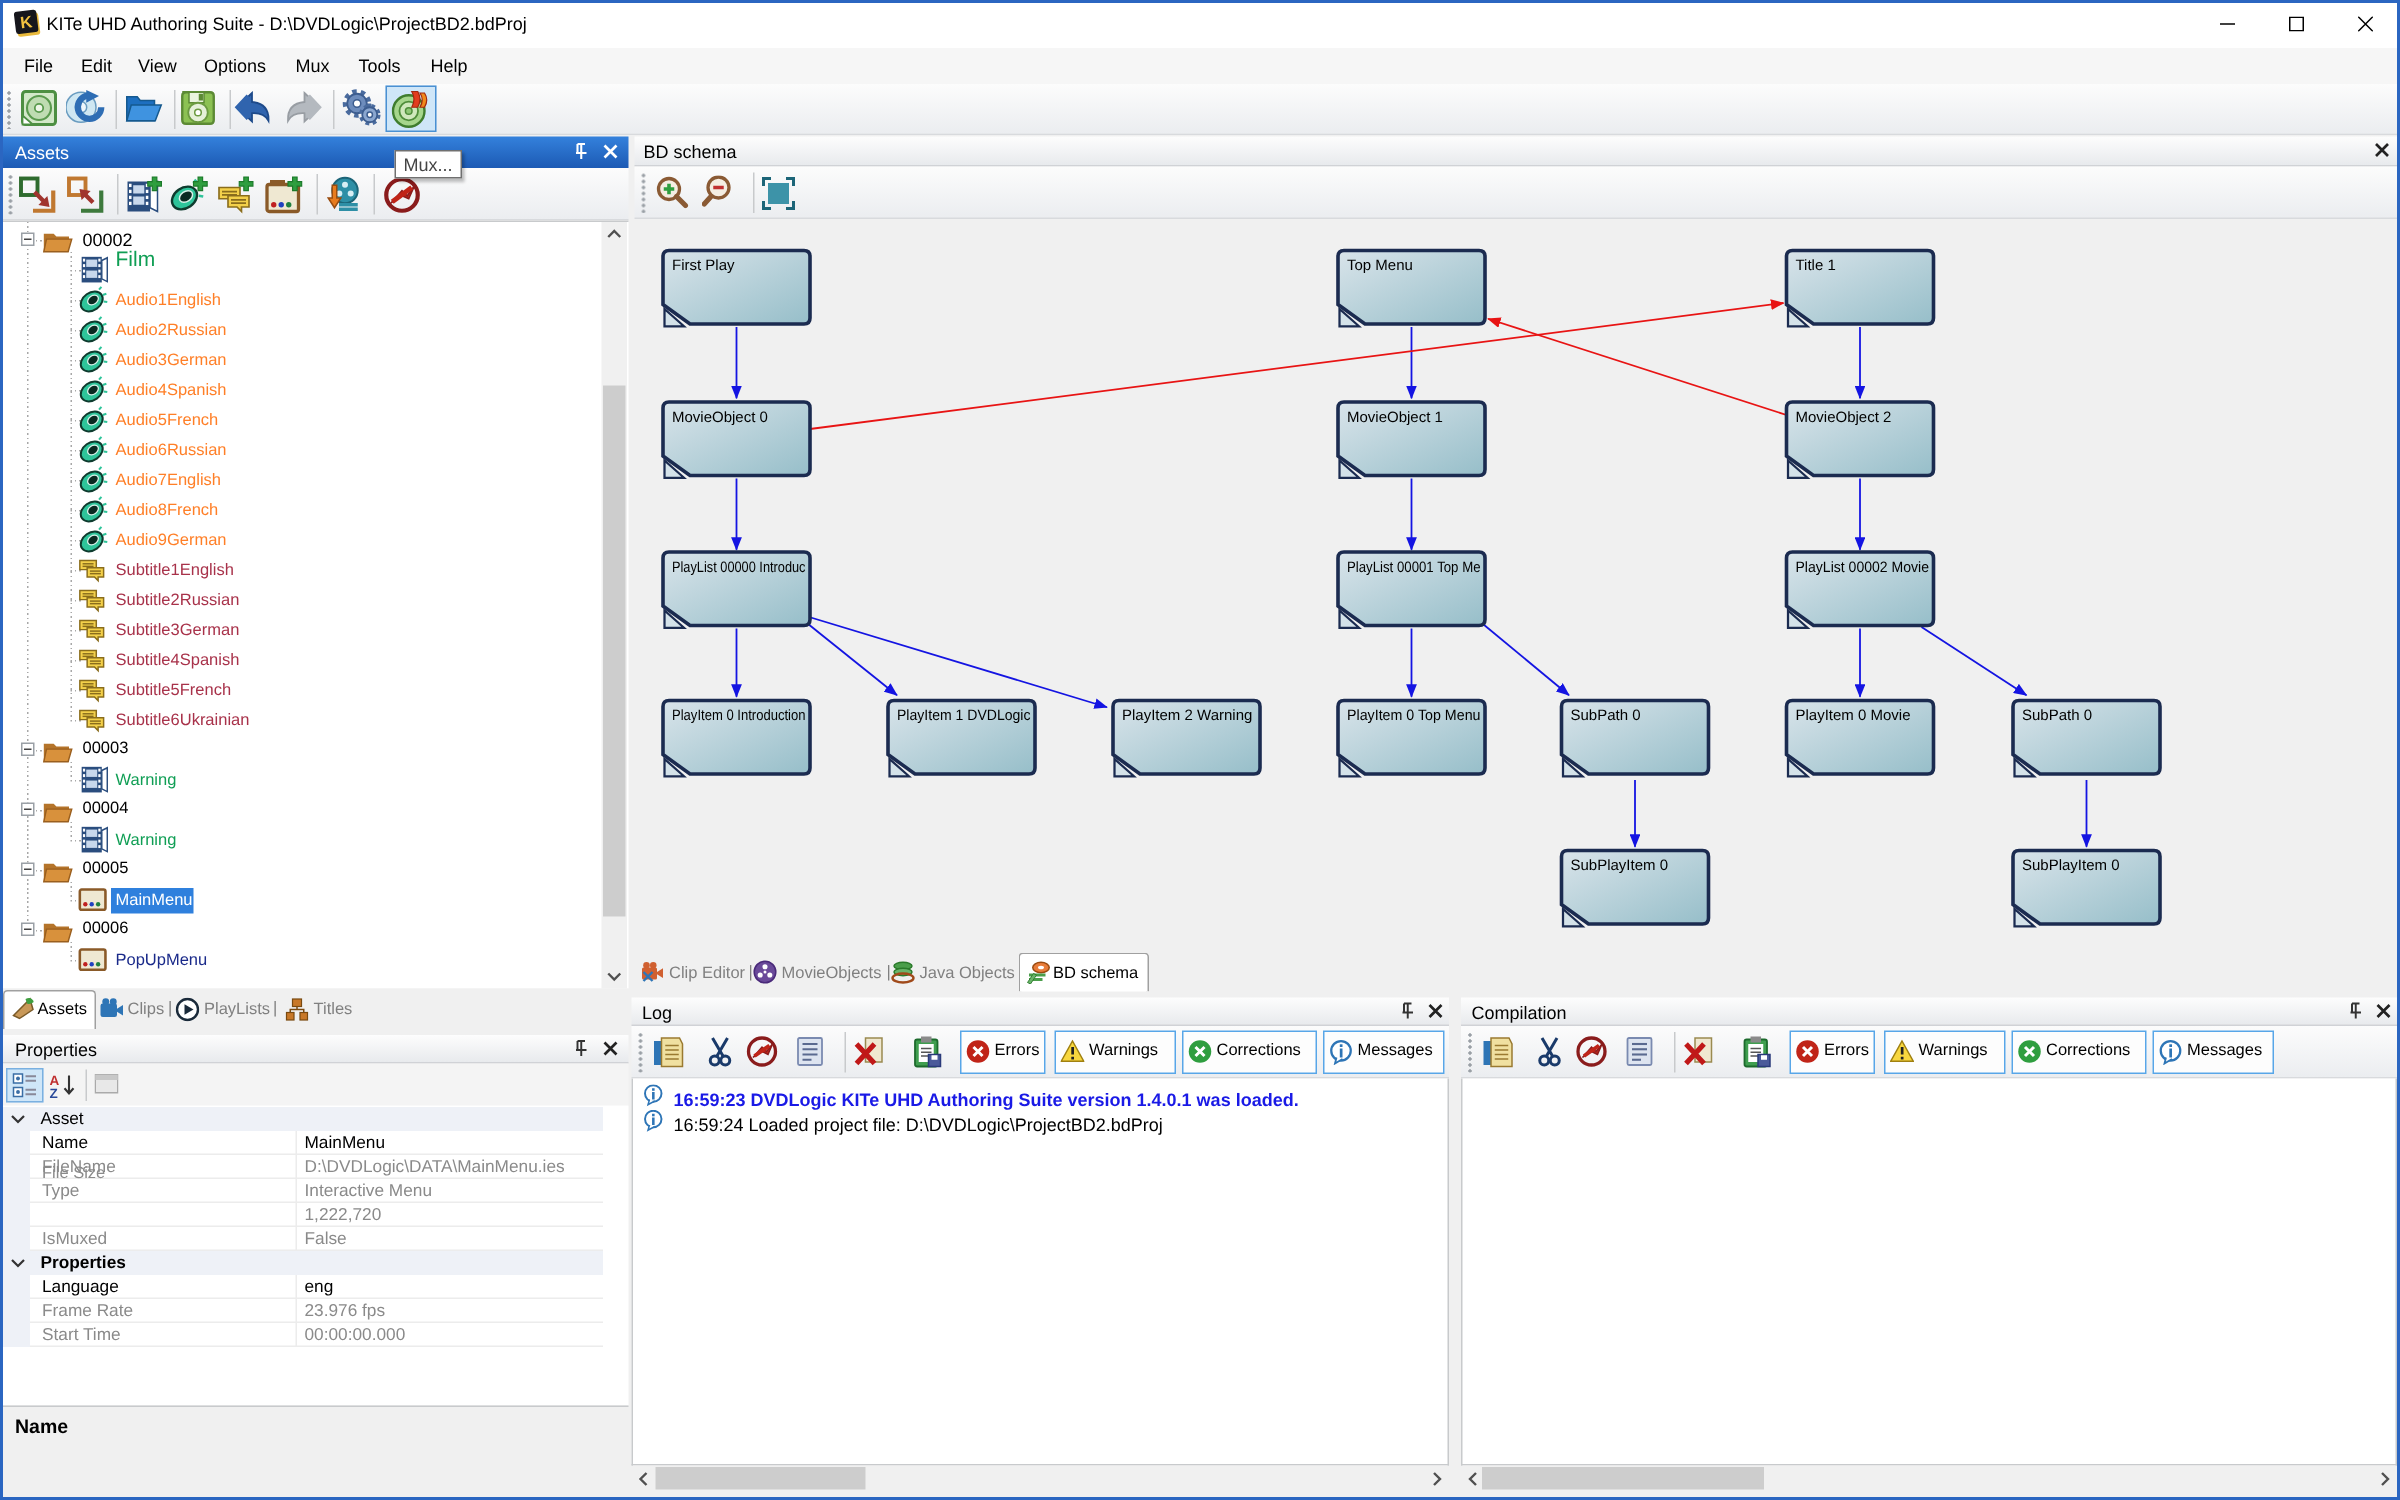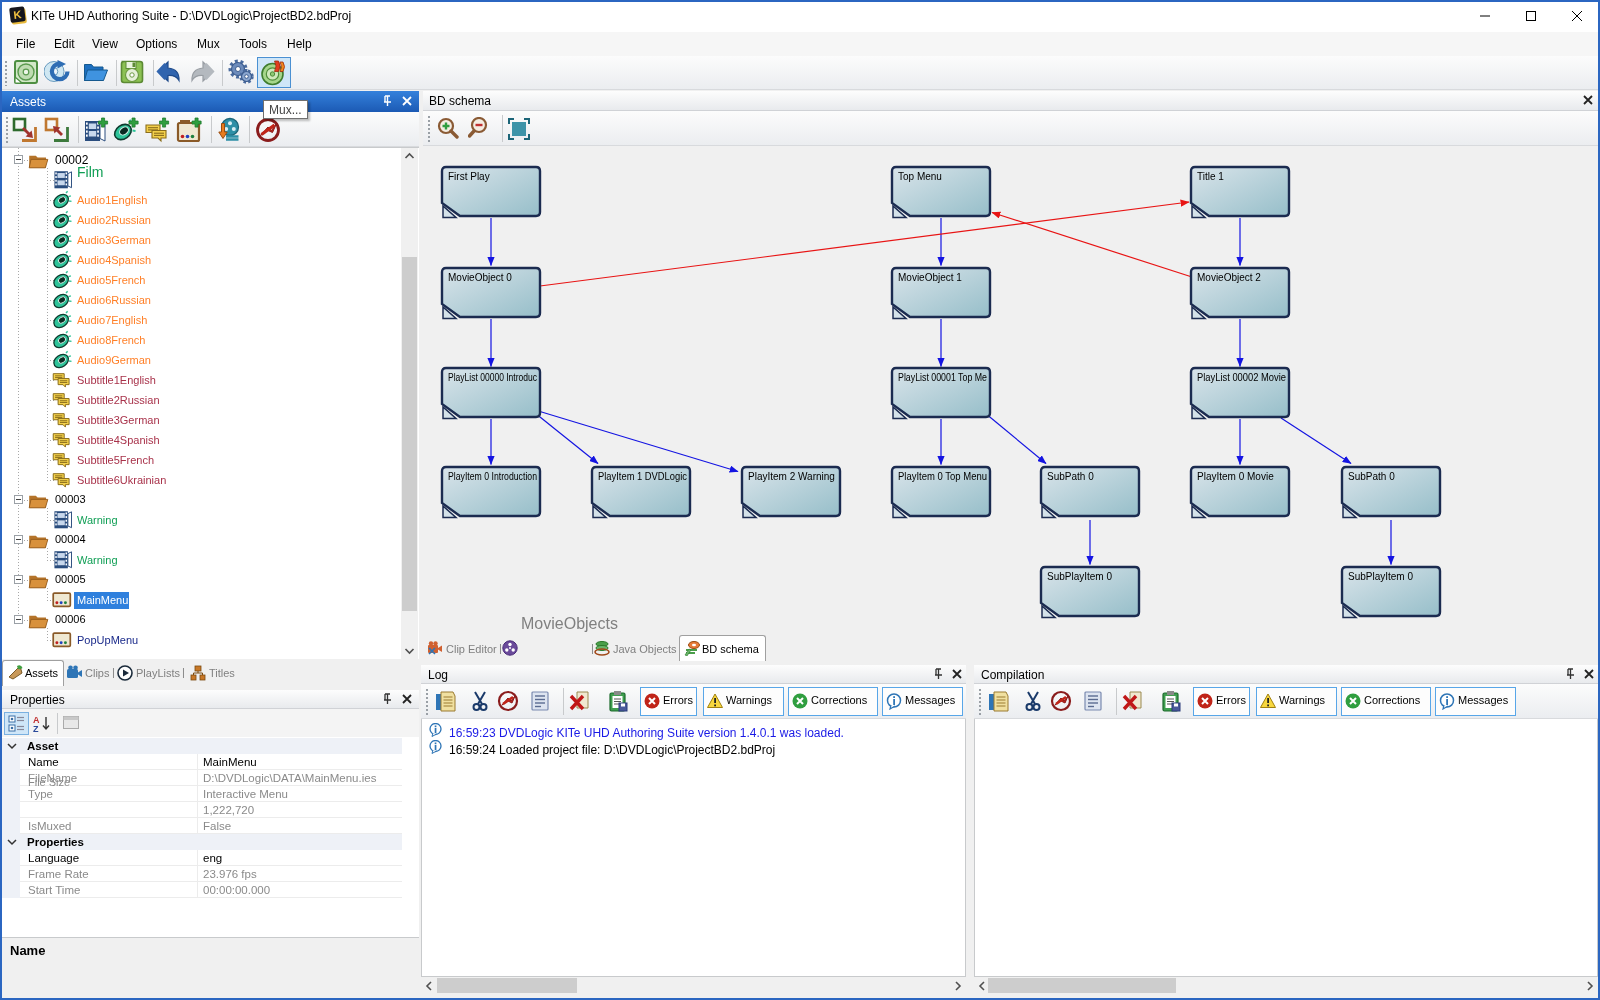--- a/index.html
+++ b/index.html
@@ -593,21 +593,21 @@
     <text x="0" y="17" font-size="9" font-weight="bold" fill="#2a4a9a" font-family="Liberation Sans">Z</text>
     <path d="M13 2 V13 M10 10.5 L13 14 L16 10.5" fill="none" stroke="#333" stroke-width="1.4"></path>
   </svg>
 <div class="abs sep" style="left:57px;top:713px;height:21px"></div>
 <svg class="abs" style="left:63px;top:716px" width="16" height="14" viewBox="0 0 16 14">
     <rect x="0.5" y="0.5" width="15" height="12" fill="#e8e8e8" stroke="#aaa"></rect>
     <rect x="0.5" y="0.5" width="15" height="3.5" fill="#c8c8c8"></rect>
   </svg>
 <div class="abs" style="left:2px;top:737px;width:417px;height:200px;background:#fff"></div>
 <div class="abs" style="left:2px;top:738px;width:400px;height:16px;background:#eef1f7"></div>
-<div class="abs txt" style="left:27px;top:740px;font-size:11.5px;font-weight:bold;color:#000">Asset</div>
+<div class="abs txt" style="left:27px;top:740px;font-size:11.5px;font-weight:normal;color:#000">Asset</div>
 <svg class="abs" style="left:7px;top:742px" width="10" height="8" viewBox="0 0 10 8">
     <path d="M1 2 L5 6 L9 2" fill="none" stroke="#333" stroke-width="1.5"></path>
   </svg>
 <div class="abs" style="left:2px;top:754px;width:18px;height:16px;background:#eef1f7"></div>
 <div class="abs" style="left:20px;top:769px;width:382px;height:1px;background:#ececec"></div>
 <div class="abs txt" style="left:28px;top:756px;font-size:11.5px;color:#000">Name</div>
 <div class="abs txt" style="left:203px;top:756px;font-size:11.5px;color:#000">MainMenu</div>
 <div class="abs" style="left:2px;top:770px;width:18px;height:16px;background:#eef1f7"></div>
 <div class="abs" style="left:20px;top:785px;width:382px;height:1px;background:#ececec"></div>
 <div class="abs txt" style="left:28px;top:772px;font-size:11.5px;color:#8a8a8a">FileName</div>
@@ -809,21 +809,21 @@
 <div class="abs txt gray" style="left:499px;top:642px;font-size:11px">|</div>
 <svg class="abs" style="left:502px;top:640px" width="16" height="16" viewBox="0 0 16 16">
     <circle cx="8" cy="8" r="7.2" fill="#6a4a9a" stroke="#4a2a7a" stroke-width="1"></circle>
     <g fill="#fff">
       <circle cx="8" cy="4.5" r="1.7"></circle>
       <circle cx="4.8" cy="10" r="1.7"></circle>
       <circle cx="11.2" cy="10" r="1.7"></circle>
       <circle cx="8" cy="8" r="1"></circle>
     </g>
   </svg>
-<div class="abs txt gray" style="left:521px;top:615px;font-size:16px">MovieObjects</div>
+<div class="abs txt gray" style="left:521px;top:643px;font-size:11px">MovieObjects</div>
 <div class="abs txt gray" style="left:591px;top:642px;font-size:11px">|</div>
 <svg class="abs" style="left:594px;top:640px" width="16" height="16" viewBox="0 0 16 16">
     <ellipse cx="8" cy="4" rx="6" ry="2.5" fill="#4a9e4a" stroke="#2a7a2a"></ellipse>
     <ellipse cx="8" cy="8" rx="6" ry="2.5" fill="#6ab46a" stroke="#2a7a2a"></ellipse>
     <ellipse cx="8" cy="12" rx="7" ry="3" fill="none" stroke="#a04a1a" stroke-width="1.6"></ellipse>
   </svg>
 <div class="abs txt gray" style="left:613px;top:643px;font-size:11px">Java Objects</div>
 <div class="abs" style="left:679px;top:635px;width:87px;height:26px;background:#fff;border:1px solid #a0a0a0;border-bottom:none;border-radius:3px 3px 0 0"></div>
 <svg class="abs" style="left:684px;top:640px" width="16" height="16" viewBox="0 0 16 16">
     <ellipse cx="10" cy="5" rx="5.5" ry="3.5" fill="#e87c3a" stroke="#9a4a10" stroke-width="1"></ellipse>
@@ -1015,21 +1015,21 @@
     <path d="M3 1 L7 5 L3 9" fill="none" stroke="#505050" stroke-width="1.6"></path>
   </svg>
 <div class="abs" style="left:437px;top:978px;width:140px;height:15px;background:#cdcdcd"></div>
 <div class="abs" style="left:988px;top:978px;width:188px;height:15px;background:#cdcdcd"></div>
 <svg class="abs" style="left:429px;top:723px" width="14" height="15" viewBox="0 0 14 15">
     <circle cx="6.5" cy="6" r="5.5" fill="#fff" stroke="#2e75b6" stroke-width="1.3"></circle>
     <path d="M4 10 L3 13.5 L7.5 11" fill="#fff" stroke="#2e75b6" stroke-width="1"></path>
     <rect x="5.7" y="5" width="1.7" height="5" fill="#2e75b6"></rect>
     <rect x="5.7" y="2.5" width="1.7" height="1.7" fill="#2e75b6"></rect>
   </svg>
-<div class="abs txt" style="left:449px;top:726px;font-size:12px;font-weight:normal;color:#1a1ae6">16:59:23 DVDLogic KITe UHD Authoring Suite version 1.4.0.1 was loaded.</div>
+<div class="abs txt" style="left:449px;top:726px;font-size:12px;font-weight:bold;color:#1a1ae6">16:59:23 DVDLogic KITe UHD Authoring Suite version 1.4.0.1 was loaded.</div>
 <svg class="abs" style="left:429px;top:740px" width="14" height="15" viewBox="0 0 14 15">
     <circle cx="6.5" cy="6" r="5.5" fill="#fff" stroke="#2e75b6" stroke-width="1.3"></circle>
     <path d="M4 10 L3 13.5 L7.5 11" fill="#fff" stroke="#2e75b6" stroke-width="1"></path>
     <rect x="5.7" y="5" width="1.7" height="5" fill="#2e75b6"></rect>
     <rect x="5.7" y="2.5" width="1.7" height="1.7" fill="#2e75b6"></rect>
   </svg>
 <div class="abs txt" style="left:449px;top:743px;font-size:12px;color:#000">16:59:24 Loaded project file: D:\DVDLogic\ProjectBD2.bdProj</div>
 <div class="abs" style="left:263px;top:100px;width:45px;height:19px;background:#fff;border:1px solid #707070;box-shadow:2px 2px 2px rgba(0,0,0,0.25)"></div>
 <div class="abs txt" style="left:269px;top:103px;font-size:12px;color:#444">Mux...</div>
 </body></html>

